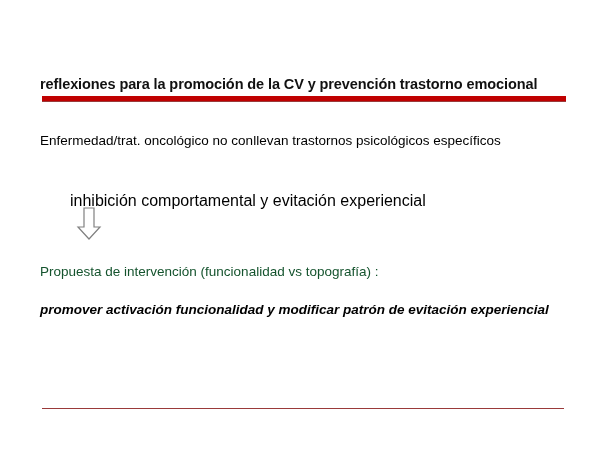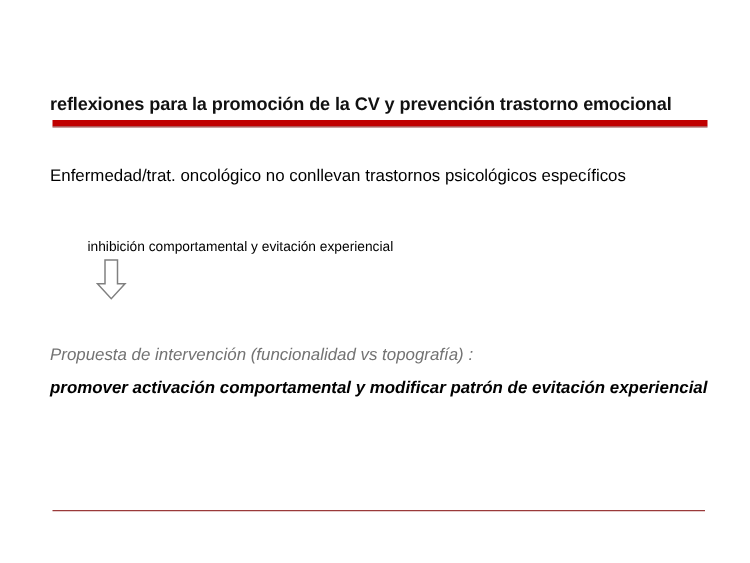--- a/index.html
+++ b/index.html
@@ -63,39 +63,38 @@
     color: #000000;
     white-space: nowrap;
   }
   .line2 .paren {
     font-size: 10px;
   }
   .line3 {
     position: absolute;
     left: 70px;
     top: 192px;
-    font-size: 11px;
+    font-size: 16px;
     color: #000000;
     white-space: nowrap;
     text-align: right;
   }
   .arrow {
     position: absolute;
     left: 76px;
     top: 207px;
     width: 26px;
     height: 34px;
   }
   .line4 {
     position: absolute;
     left: 40px;
-    top: 276px;
+    top: 264px;
     font-size: 13.5px;
-    font-style: italic;
-    color: #737373;
+    color: #14532d;
     white-space: nowrap;
   }
   .line5 {
     position: absolute;
     left: 40px;
     top: 302px;
     font-size: 13.5px;
     font-style: italic;
     font-weight: bold;
     color: #000000;
@@ -126,17 +125,17 @@
   <div class="line3">inhibición comportamental y  evitación experiencial</div>
 
   <div class="arrow">
     <svg width="26" height="34" viewBox="0 0 26 34">
       <polygon points="8,1 18,1 18,20 24,20 13,32 2,20 8,20" fill="#ffffff" stroke="#808080" stroke-width="1.2"></polygon>
     </svg>
   </div>
 
   <div class="line4">Propuesta de intervención  (funcionalidad  vs topografía) :</div>
 
-  <div class="line5">promover  activación comportamental y modificar  patrón de evitación experiencial</div>
+  <div class="line5">promover  activación funcionalidad y modificar  patrón de evitación experiencial</div>
 
   <div class="bottom-rule"></div>
 
 </div>
 
 </body></html>

